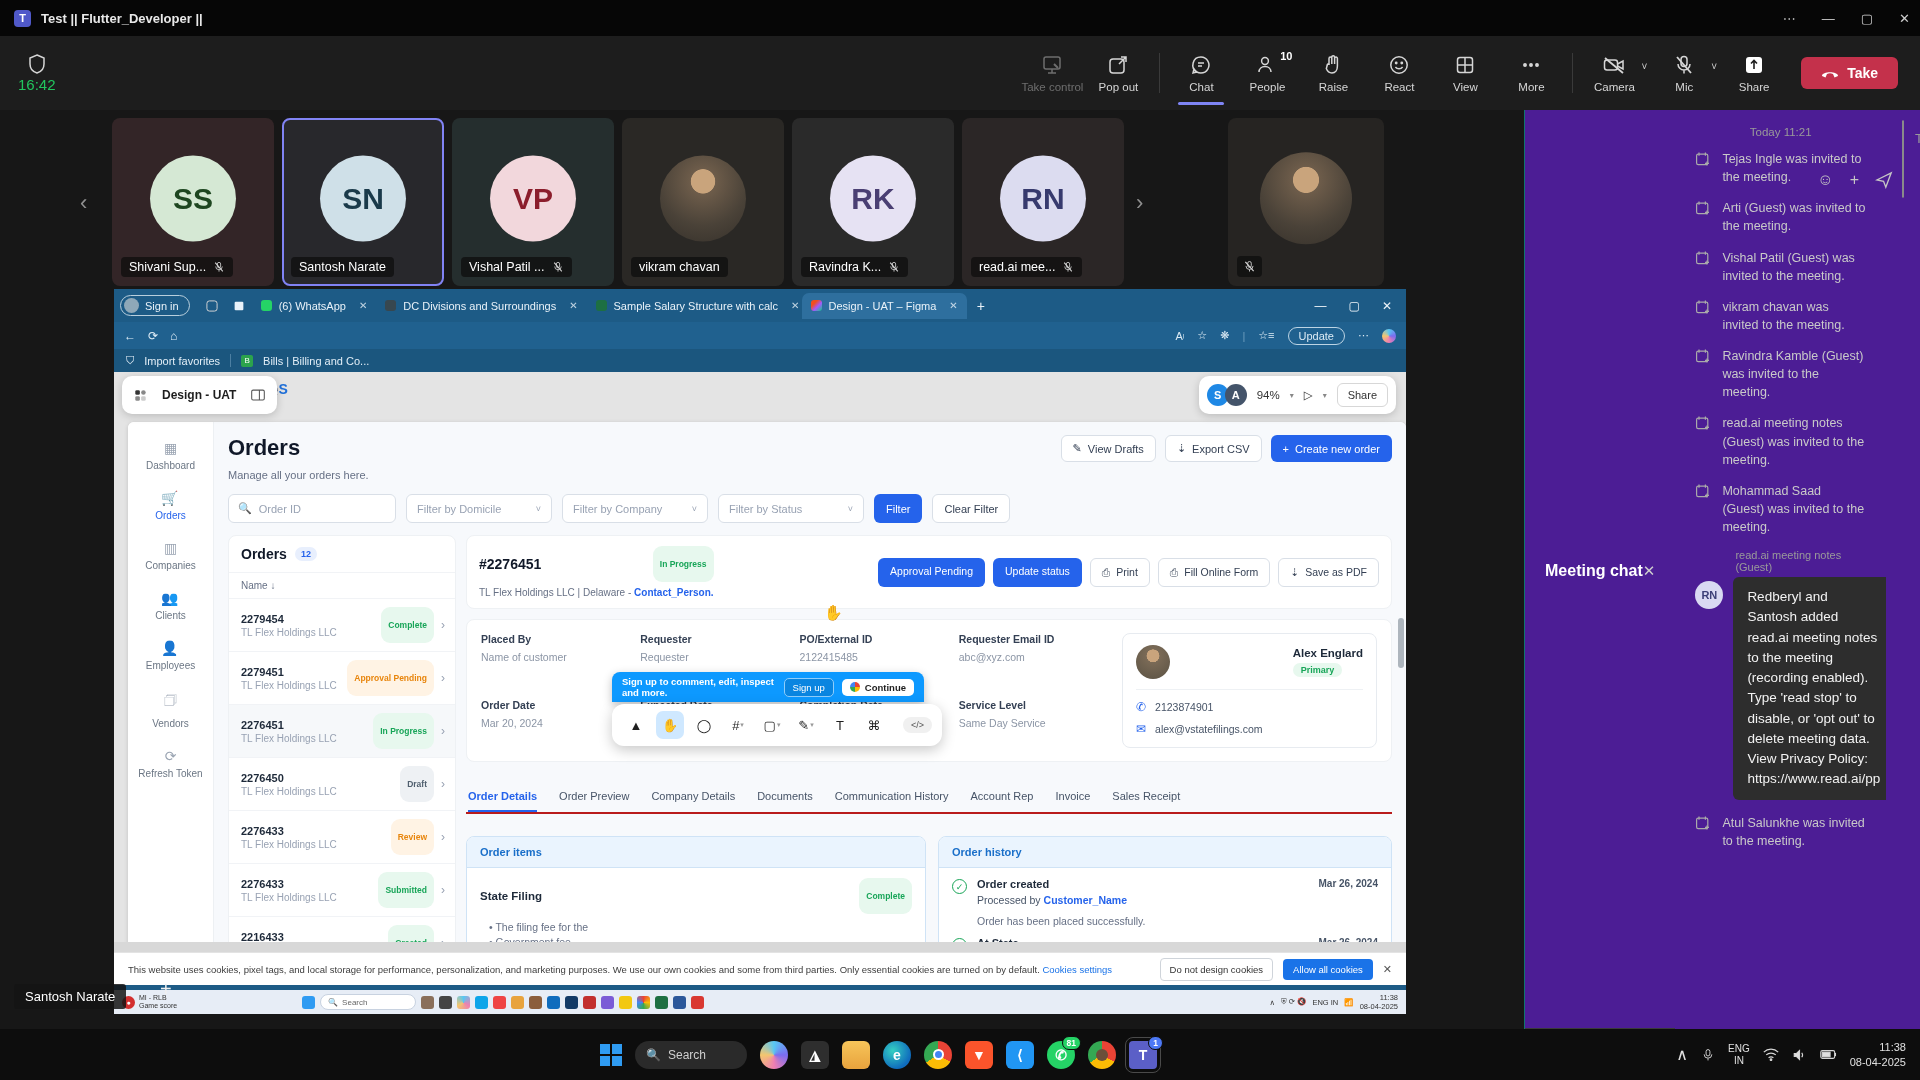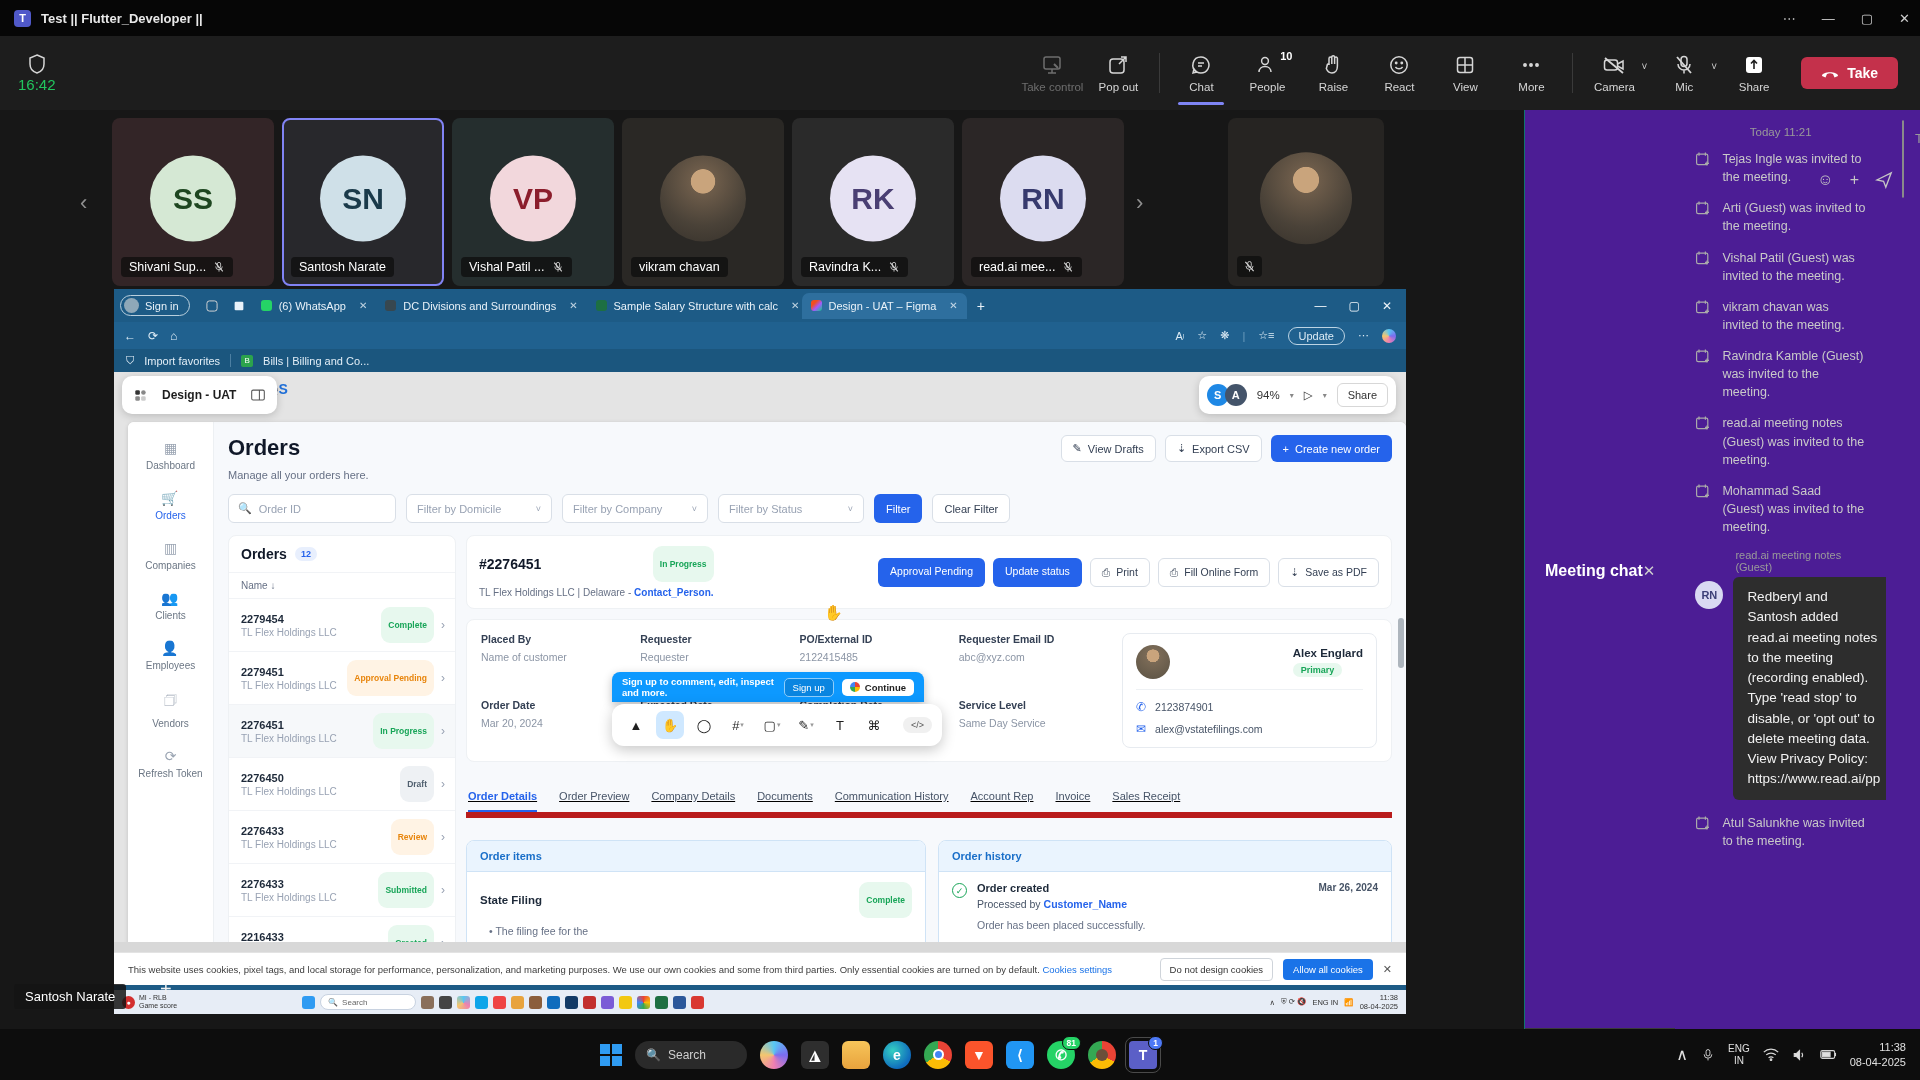--- a/index.html
+++ b/index.html
@@ -109,21 +109,21 @@
   .fl { font-size:10.5px; font-weight:bold; color:#344054; }
   .fv { font-size:10.5px; color:#8b95a5; margin-top:6px; }
   .ccard { width:255px; border:1px solid #e7ebf0; border-radius:8px; padding:11px 13px; flex:none; }
   .ccard .top { display:flex; gap:10px; align-items:center;justify-content:space-between; }
   .cav { width:34px; height:34px; border-radius:50%; background:radial-gradient(circle at 50% 32%, #c9a47c 22%, #7a6a56 23%, #5a5244 100%); }
   .cname { font-size:11.5px; font-weight:bold; color:#1d2939; }
   .cbadge { display:inline-block; background:#e7f8ee; color:#18a558; font-size:9px; font-weight:bold; border-radius:8px; padding:2px 8px; margin-top:4px; }
   .cdiv { height:1px; background:#eef1f4; margin:10px 0; }
   .crow { display:flex; gap:9px; align-items:center; font-size:10.5px; color:#475467; margin-top:8px; }
   .crow .ci { color:#2563eb; font-size:12px; }
-  .dtabs { display:flex; gap:22px; margin-top:12px; border-bottom:6px solid #b91c1c; padding:0 2px;text-decoration:underline; }
+  .dtabs { display:flex; gap:22px; margin-top:12px; border-bottom:2px solid #b91c1c; padding:0 2px; }
   .dtab { font-size:11px; color:#475467; padding:6px 0 8px; cursor:pointer; white-space:nowrap; }
   .dtab.on { color:#2563eb; font-weight:bold; border-bottom:2.5px solid #2563eb; }
   .panels { display:flex; gap:12px; margin-top:12px; }
   .panel { background:#fff; border:1px solid #cfe3f6; border-radius:8px; overflow:hidden; }
   .panel-h { background:#eaf4fe; border-bottom:1px solid #cfe3f6; color:#1a6fc9; font-size:11px; font-weight:bold; padding:9px 13px; }
   .p-items { width:460px; height:150px; }
   .p-hist { flex:1; height:150px; }
   .sf-row { padding:10px 13px 4px; display:flex; align-items:center; gap:8px; }
   .sf-t { font-size:11.5px; font-weight:bold; color:#1d2939; }
   .bull { font-size:10.5px; color:#667085; padding:3px 13px 0 22px; }

